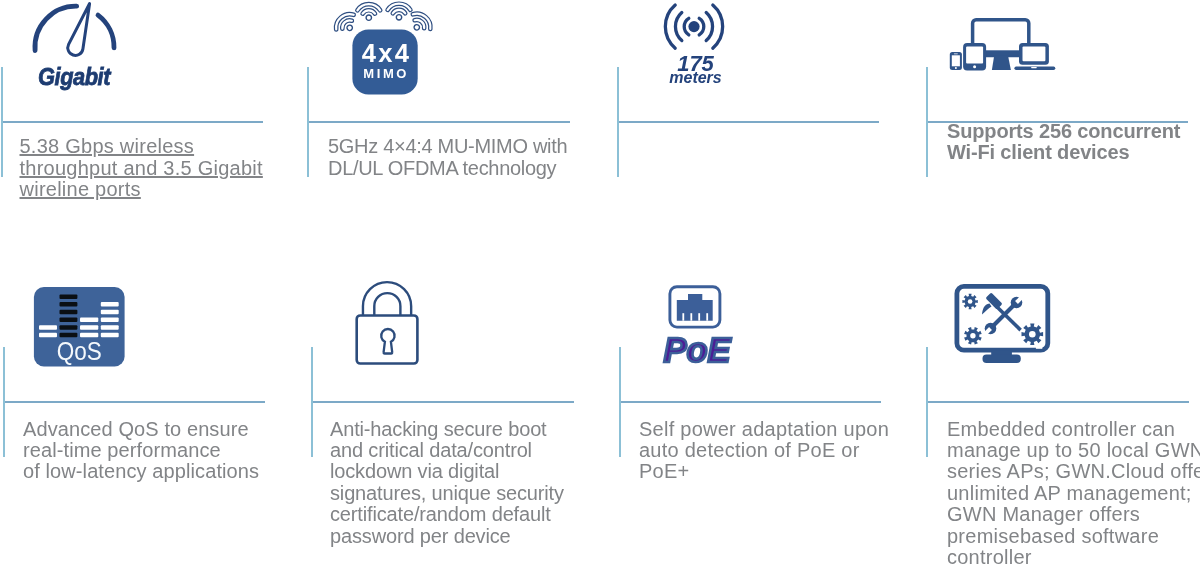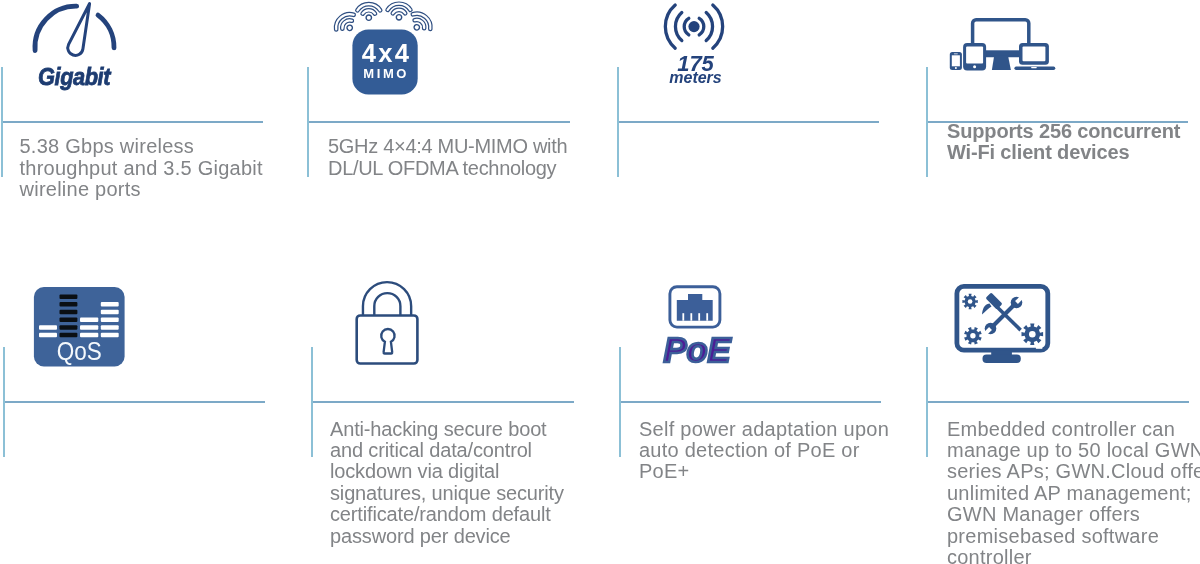--- a/index.html
+++ b/index.html
@@ -25,23 +25,24 @@
 
   <div class="hline" style="left:2.6px;top:400.9px;"></div>
   <div class="vline" style="left:2.6px;top:346.9px;"></div>
   <div class="hline" style="left:311.2px;top:400.9px;"></div>
   <div class="vline" style="left:311.2px;top:346.9px;"></div>
   <div class="hline" style="left:618.8px;top:400.9px;"></div>
   <div class="vline" style="left:618.8px;top:346.9px;"></div>
   <div class="hline" style="left:926.2px;top:400.9px;"></div>
   <div class="vline" style="left:926.2px;top:346.9px;"></div>
 
-  <div class="txt" style="left:19.5px;top:136.4px;">5.38 Gbps wireless<br>throughput and 3.5 Gigabit<br>wireline ports</div>
+  <div class="txt" style="left:19.5px;top:136.4px;text-decoration:underline;">5.38 Gbps wireless<br>throughput and 3.5 Gigabit<br>wireline ports</div>
   <div class="txt" style="left:328px;top:136.4px;letter-spacing:-0.3px;">5GHz 4×4:4 MU-MIMO with<br>DL/UL OFDMA technology</div>
   <div class="txt" style="left:947px;top:121px;letter-spacing:-0.15px;font-weight:bold;">Supports 256 concurrent<br>Wi-Fi client devices</div>
+  <div class="txt" style="left:23px;top:418.6px;letter-spacing:0.1px;">Advanced QoS to ensure<br>real-time performance<br>of low-latency applications</div>
   <div class="txt" style="left:639px;top:418.6px;">Self power adaptation upon<br>auto detection of PoE or<br>PoE+</div>
   <div class="txt" style="left:330px;top:418.6px;letter-spacing:-0.15px;">Anti-hacking secure boot<br>and critical data/control<br>lockdown via digital<br>signatures, unique security<br>certificate/random default<br>password per device</div>
   <div class="txt" style="left:947px;top:418.6px;">Embedded controller can<br>manage up to 50 local GWN<br>series APs; GWN.Cloud offers<br>unlimited AP management;<br>GWN Manager offers<br>premisebased software<br>controller</div>
 
   <svg style="left:25px;top:0px;" width="95" height="58" viewBox="0 0 95 58">
     <path d="M 10.1 50.5 A 41 41 0 0 1 51.7 6.2" fill="none" stroke="#24437c" stroke-width="4.8" stroke-linecap="round"></path>
     <path d="M 73 15.1 A 40.5 40.5 0 0 1 89 47.9" fill="none" stroke="#24437c" stroke-width="4.8" stroke-linecap="round"></path>
     <path d="M 64.6 3.5 L 57.9 49.0 A 7.6 7.6 0 1 1 43.6 44.4 Z" fill="#fff" stroke="#24437c" stroke-width="3" stroke-linejoin="round"></path>
   </svg>
   <div style="position:absolute;left:37.5px;top:63.3px;color:#1d3c71;font-size:24.5px;font-weight:bold;font-style:italic;letter-spacing:-0.5px;transform:scaleX(0.89);transform-origin:0 0;-webkit-text-stroke:0.8px #1d3c71;">Gigabit</div>

